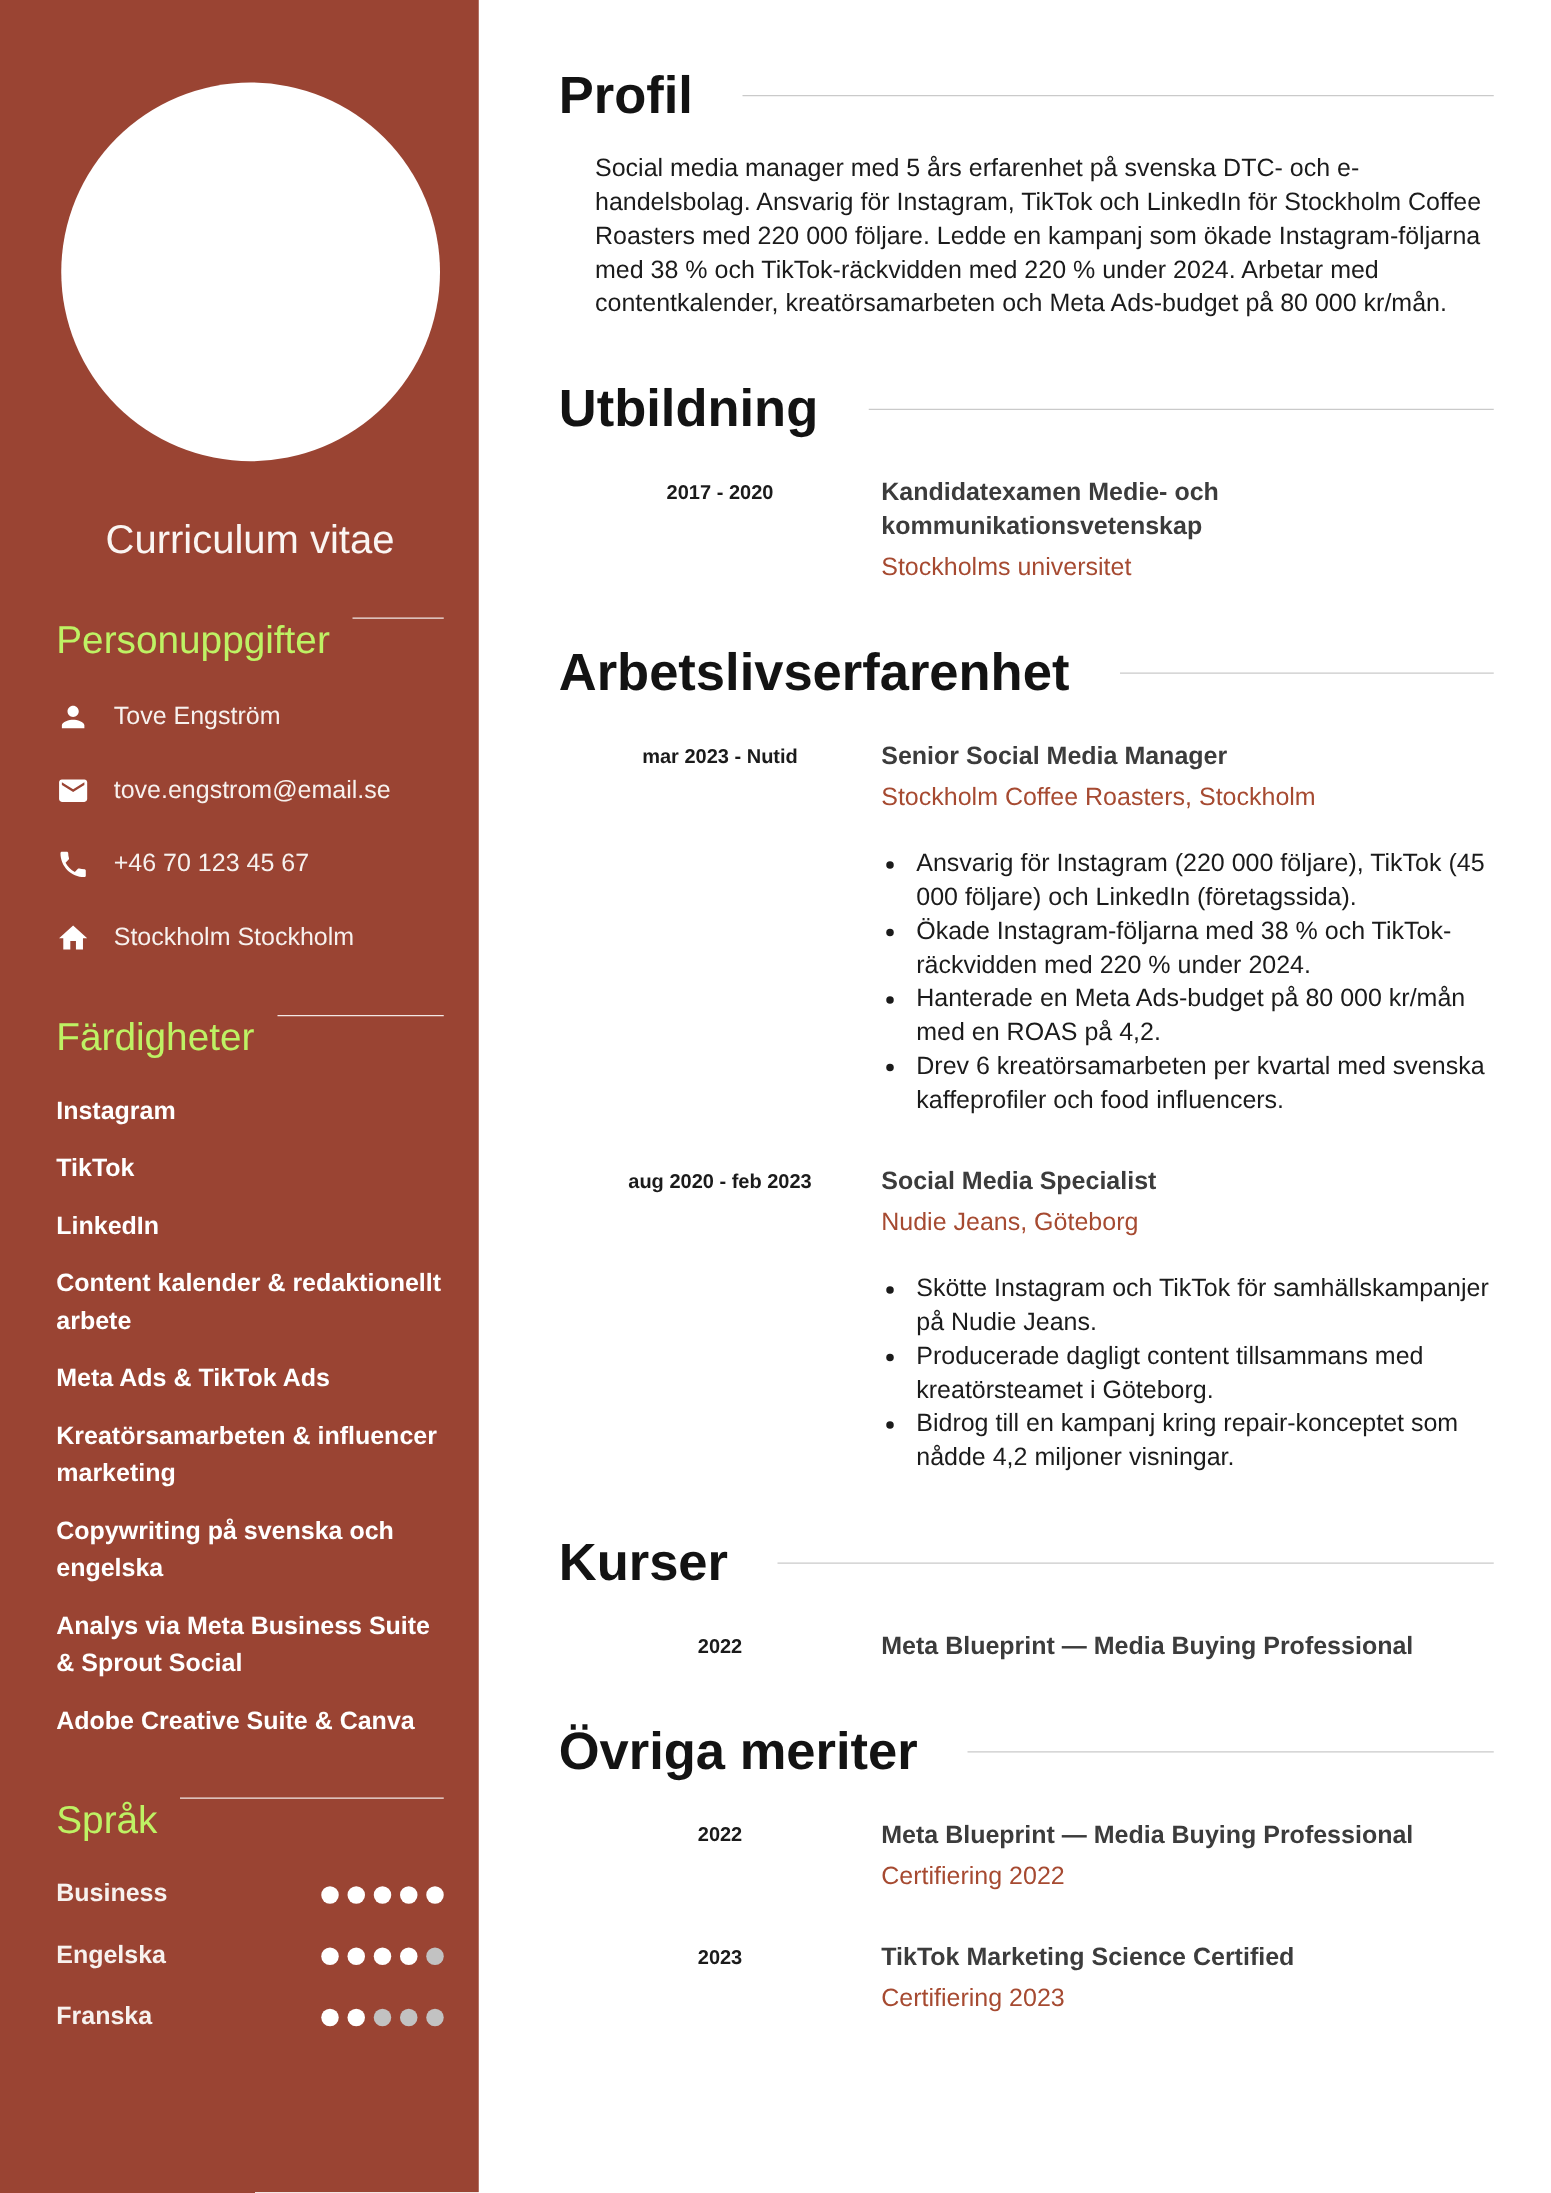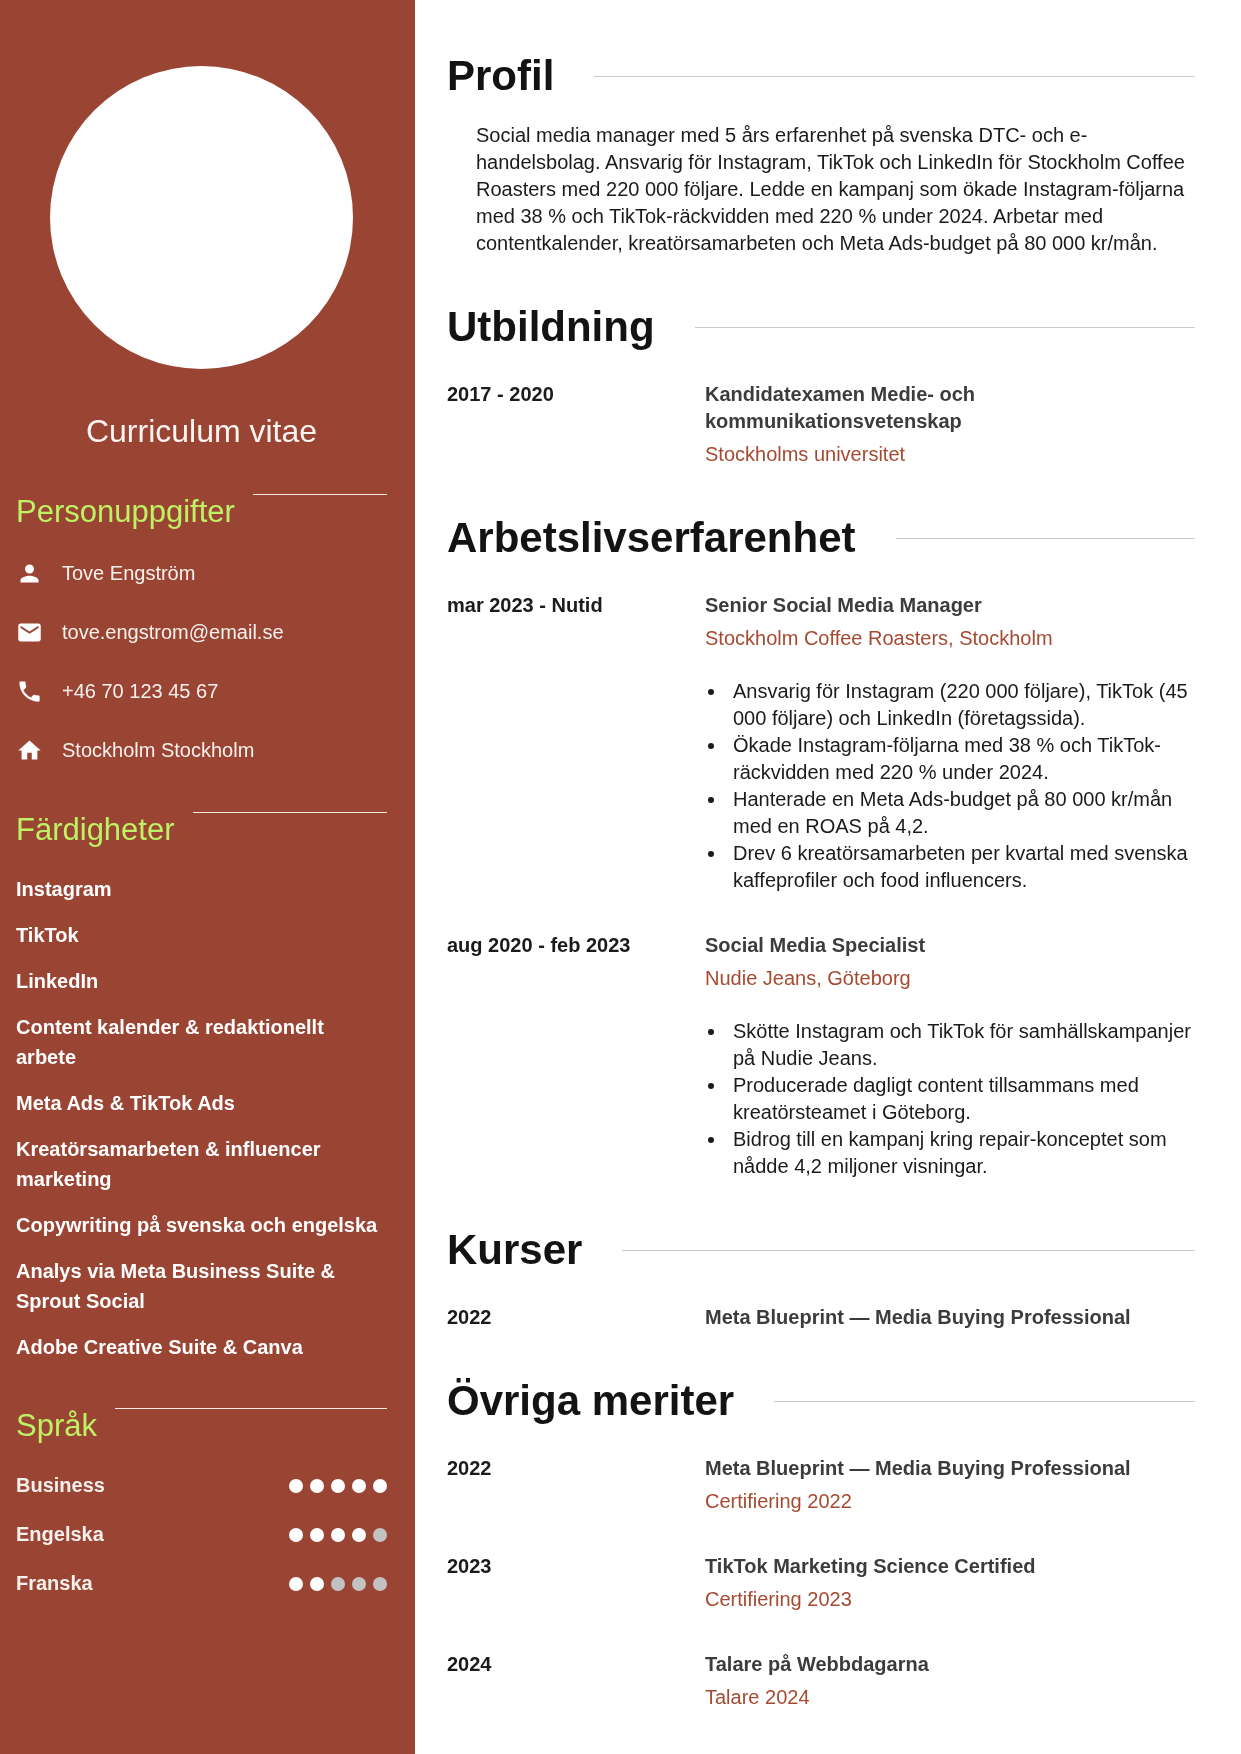--- a/index.html
+++ b/index.html
@@ -6,24 +6,24 @@
   .page{
     position:relative;
     width:1241px;height:1754px;
     background:#ffffff;
     font-family:"Liberation Sans","DejaVu Sans",sans-serif;
     color:#1b1b1b;
     overflow:hidden;
   }
   
   .sidebar{
-    position:absolute;left:0;top:0;bottom:0;width:415px;
+    position:absolute;left:0;top:0;bottom:0;width:383px;
     background:#9a4433;color:#faf5f2;
     box-sizing:border-box;
-    padding:0 28px 0 16px;
+    padding:0 28px 0 45px;
   }
   .photo{
     width:303px;height:303px;border-radius:50%;
     background:#ffffff;margin:66px auto 0 auto;
   }
   .cv-title{
     margin-top:44px;text-align:center;
     font-size:32px;font-weight:400;color:#faf5f2;
   }
   .side-heading{
@@ -57,21 +57,21 @@
     display:flex;align-items:center;
     font-size:42px;font-weight:700;color:#131313;
   }
   .m-heading .mrule{flex:1;height:1px;background:#cacaca;margin-left:40px;}
   .m-sec{margin-top:46px;}
   .profile-text{
     margin-top:22px;font-size:20px;line-height:27px;color:#1b1b1b;margin-left:29px;
   }
   .entry{display:grid;grid-template-columns:258px 1fr;margin-top:30px;}
   .entry + .entry{margin-top:38px;}
-  .e-dates{font-size:20px;font-weight:700;color:#1b1b1b;line-height:27px;}
+  .e-dates{font-size:16px;font-weight:700;color:#1b1b1b;line-height:27px;text-align:center;}
   .e-title{font-size:20px;font-weight:700;color:#3c3c3c;line-height:27px;}
   .e-sub{font-size:20px;color:#a64a31;line-height:27px;margin-top:6px;}
   .e-bullets{margin:26px 0 0 0;padding:0 0 0 22px;}
   .e-bullets li{font-size:20px;line-height:27px;color:#1b1b1b;margin:0;padding-left:6px;}
 </style>
 </head>
 <body>
 
 <div class="page">
 
@@ -255,22 +255,15 @@
     </div>
 
     <div class="entry">
       <div class="e-dates">2023</div>
       <div>
         <div class="e-title">TikTok Marketing Science Certified</div>
         <div class="e-sub">Certifiering 2023</div>
       </div>
     </div>
 
-    <div class="entry">
-      <div class="e-dates">2024</div>
-      <div>
-        <div class="e-title">Talare på Webbdagarna</div>
-        <div class="e-sub">Talare 2024</div>
-      </div>
-    </div>
 
   </main>
 </div>
 
 </body></html>

